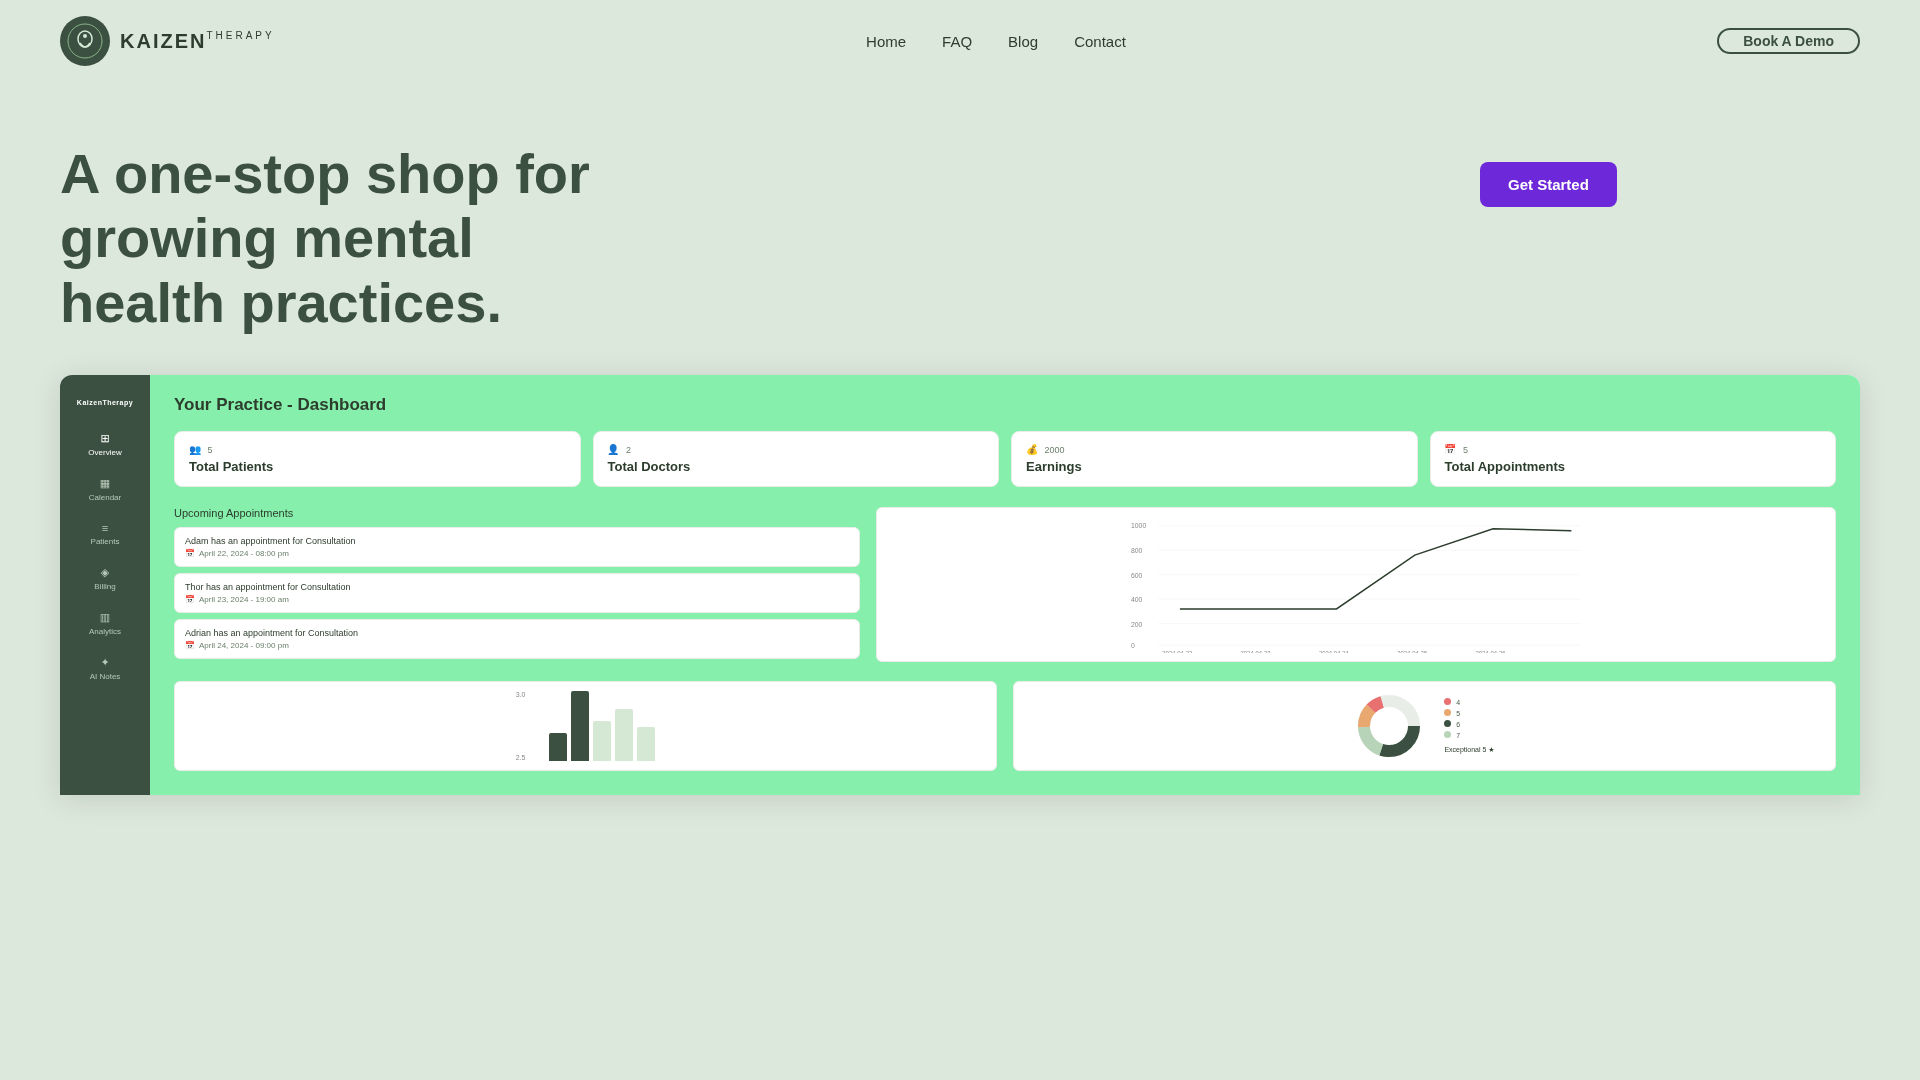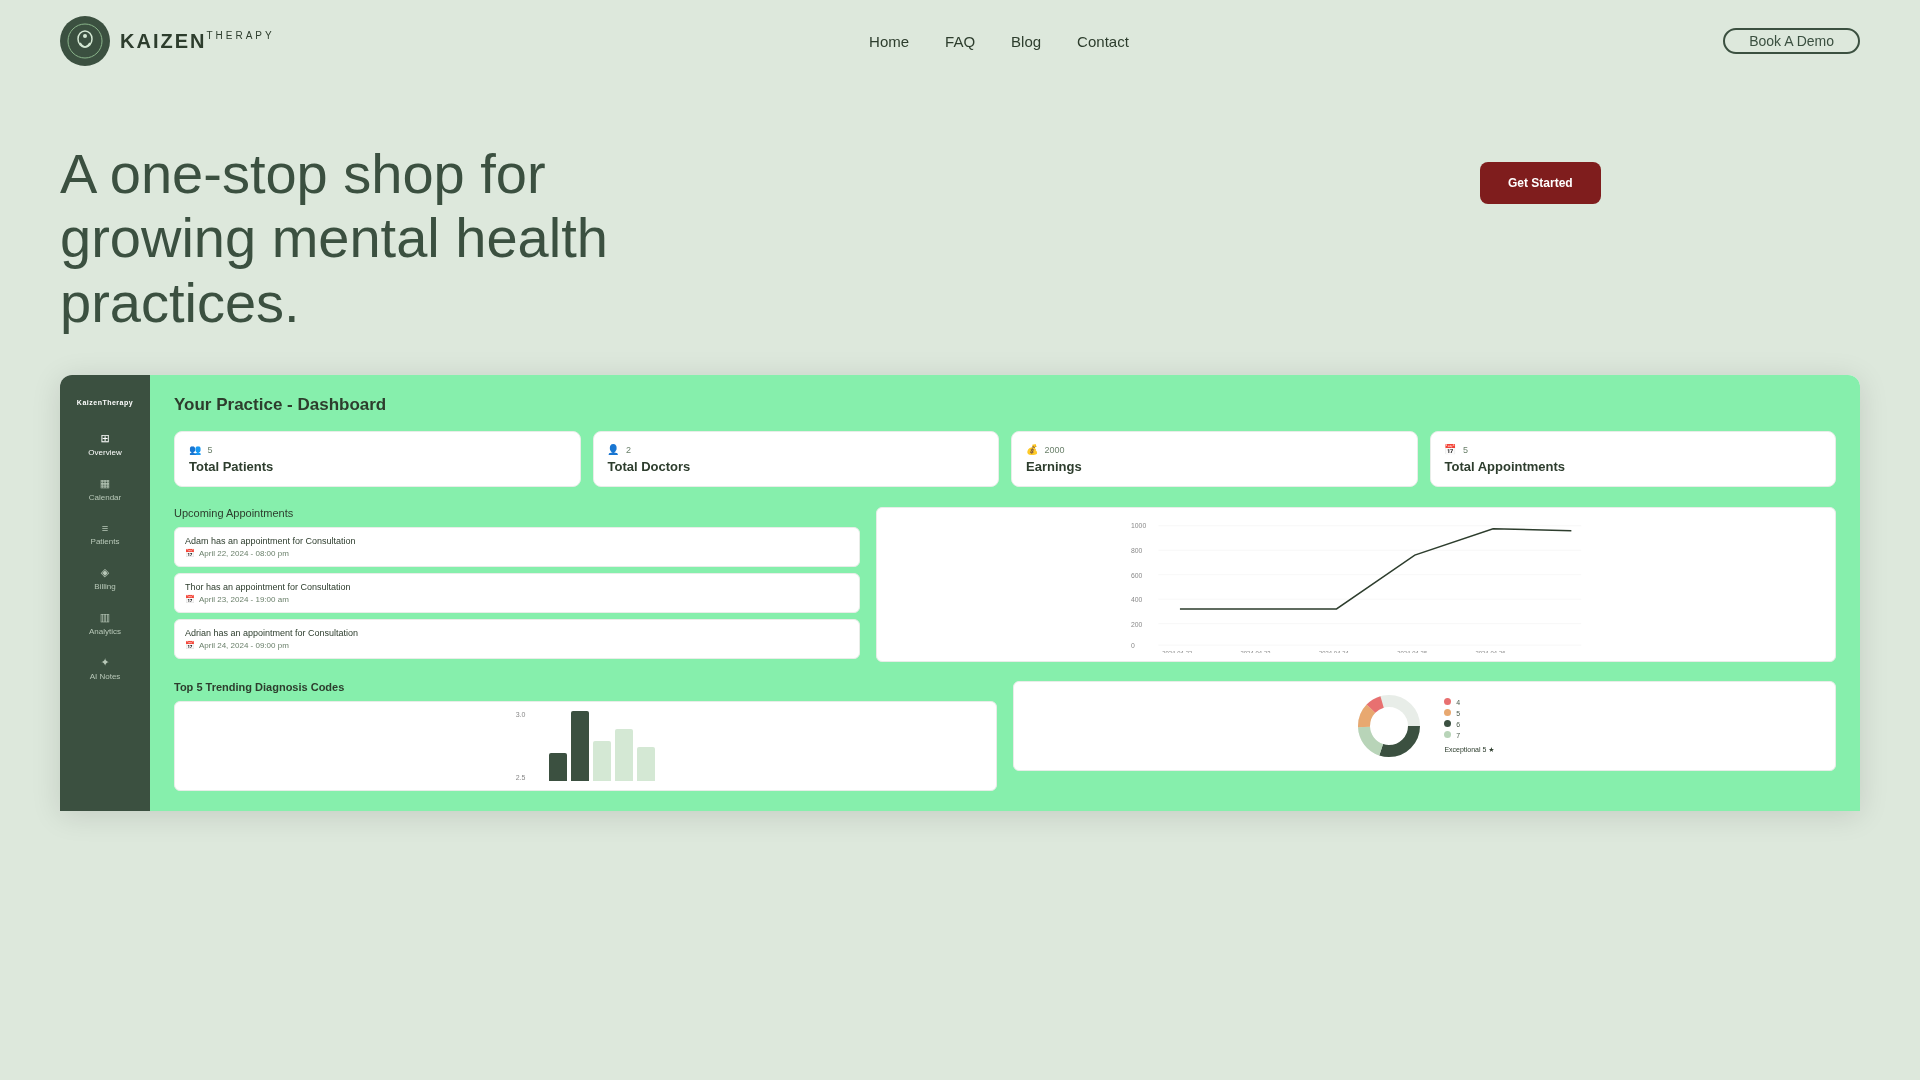--- a/index.html
+++ b/index.html
@@ -41,57 +41,57 @@
       font-size: 15px;
       font-weight: 500;
     }
     .btn-demo {
       border: 2px solid #3b5040;
       background: transparent;
       color: #3b5040;
       padding: 3px 24px;
       border-radius: 15px;
       font-size: 14px;
-      font-weight: 400;
+      font-weight: 700;
       cursor: pointer;
     }
 
     
     .hero {
       padding: 60px 60px 40px;
       display: flex;
       align-items: flex-start;
       gap: 80px;
     }
     .hero-left { flex: 1; }
     .hero-title {
       font-size: 56px;
-      font-weight: 400;
+      font-weight: 700;
       color: #3b5040;
       line-height: 1.15;
       max-width: 550px;
     }
     .hero-right {
       flex: 0 0 380px;
       padding-top: 20px;
     }
     .hero-desc {
       font-size: 15px;
       color: #4a5a4a;
       line-height: 1.6;
       margin-bottom: 28px;
       max-width: 360px;
     }
     .btn-started {
-      background: #7f1d1d;
+      background: #6d28d9;
       color: #fff;
       border: none;
       padding: 14px 28px;
       border-radius: 8px;
-      font-size: 12px;
+      font-size: 15px;
       font-weight: 600;
       cursor: pointer;
     }
 
     
     .dashboard-wrapper {
       margin: 0 60px 0;
       background: #fff;
       border-radius: 12px 12px 0 0;
       overflow: hidden;
@@ -432,21 +432,20 @@
             <text x="192" y="142" font-size="6" fill="#888">2024-04-24</text>
             <text x="272" y="142" font-size="6" fill="#888">2024-04-25</text>
             <text x="352" y="142" font-size="6" fill="#888">2024-04-26</text>
           </svg>
         </div>
       </div>
     </div>
 
     <div class="lower-section">
       <div class="lower-card">
-        <h3>Top 5 Trending Diagnosis Codes</h3>
         <div class="lower-card-body">
           <div style="display:flex; flex-direction:column; justify-content:flex-end; height:70px; font-size:7px; color:#888; margin-right:4px;">
             <span>3.0</span>
             <span style="margin-top:auto">2.5</span>
           </div>
           <div class="bar-chart">
             <div class="bar" style="height: 28px;"></div>
             <div class="bar" style="height: 70px; background:#3b5040;"></div>
             <div class="bar light" style="height: 40px;"></div>
             <div class="bar light" style="height: 52px;"></div>

